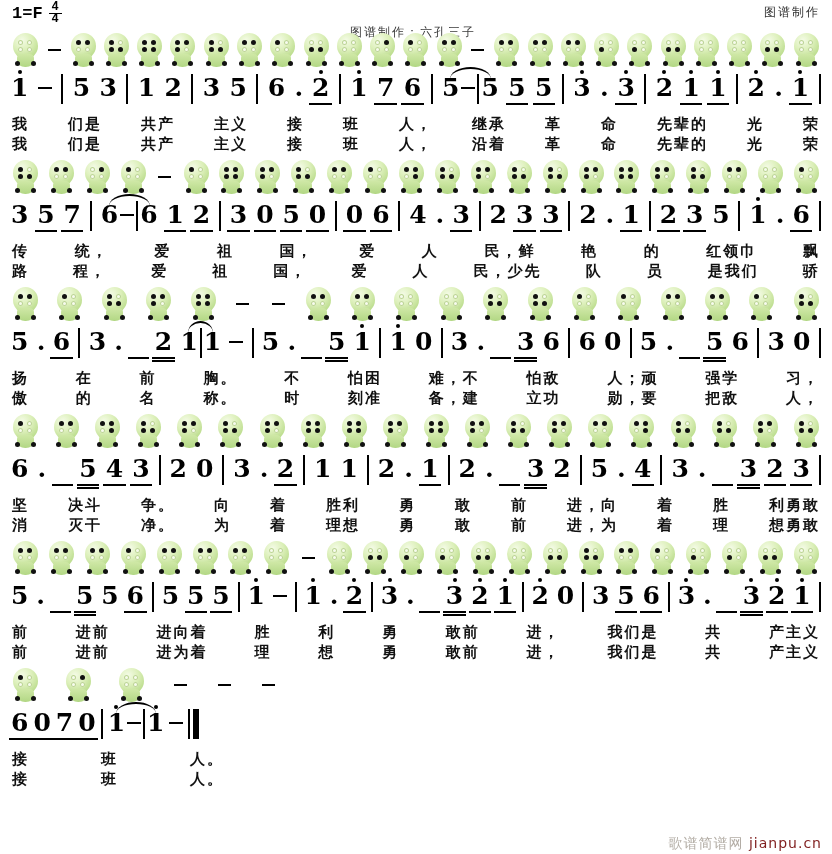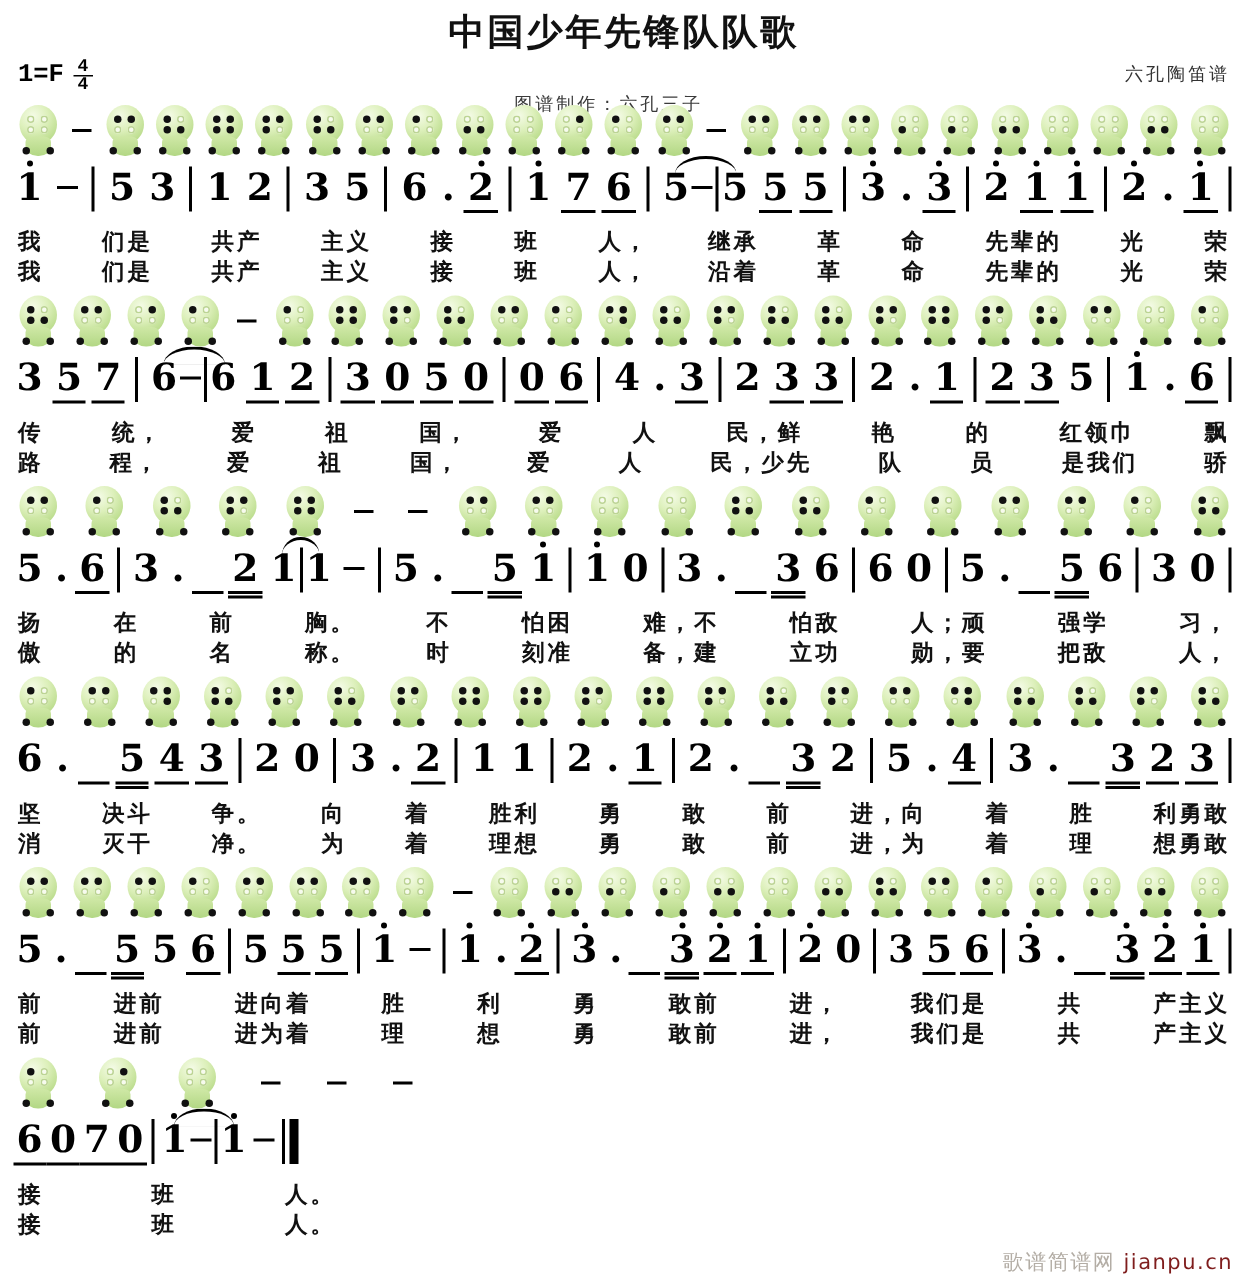--- a/index.html
+++ b/index.html
@@ -76,32 +76,31 @@
   
   .wm{position:absolute;right:10px;bottom:3px;font-size:14px;letter-spacing:1px;}
   .wm .site{color:#b3ada5;margin-left:11px;}
   .wm .url{color:#7f1d1d;}
 </style>
 </head>
 <body>
 
 <div class="page">
 
-  <div class="title">中国少年先锋队队歌</div>
 
   <div class="metarow">
     <div class="key">
       <span>1=F</span>
       <span class="frac">
         <span class="ft">4</span>
         <span class="fb">4</span>
       </span>
     </div>
     <div class="credit2">图谱制作：六孔三子</div>
-    <div class="tuning">六孔陶笛谱</div>
+    <div class="tuning">图谱制作</div>
   </div>
 
   <div id="score">
       <div class="system">
         <div class="icorow">
           <span class="oca">
             <span class="obody"></span>
             <span class="ofoot"></span>
             <span class="hole e" style="left: 6px; top: 7px;"></span>
             <span class="hole e" style="left: 15px; top: 7px;"></span>

